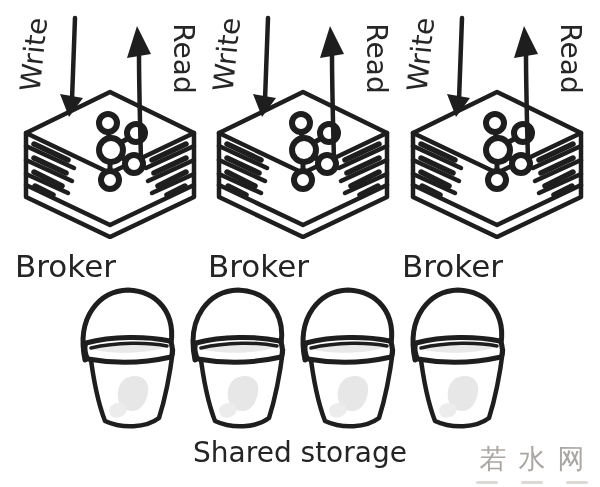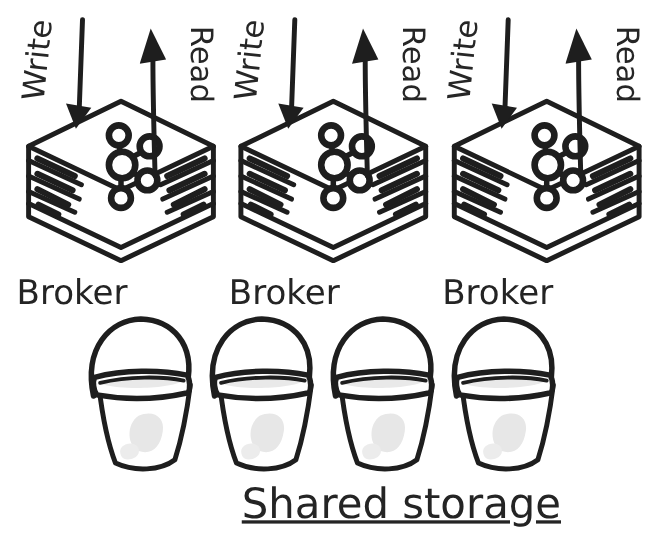--- a/index.html
+++ b/index.html
@@ -21,21 +21,21 @@
   .write-arrow{left:44px;top:12px;}
   .read-arrow{left:112px;top:12px;}
 
   .broker-label{position:absolute;top:246px;left:0;width:100%;
     text-align:left;font-size:31px;color:#242424;}
 
   .bucket-svg{position:absolute;top:286px;}
   .bk-1{left:74px;} .bk-2{left:184px;} .bk-3{left:294px;} .bk-4{left:404px;}
 
   .shared-label{position:absolute;left:90px;width:420px;top:436px;
-    text-align:right;font-size:38px;color:#242424;text-decoration:underline;}
+    text-align:center;font-size:28px;color:#242424;}
 
   .watermark{position:absolute;right:8px;top:441px;width:120px;text-align:center;}
   .wm-text{font-size:27px;letter-spacing:12px;margin-right:-12px;color:#aaa6a4;}
   .wm-sub{display:flex;justify-content:space-between;padding:4px 4px 0 4px;}
   .wm-sub span{display:inline-block;width:22px;height:3px;background:#ddd8d6;border-radius:2px;}
 
   svg{display:block;}
 </style>
 </head>
 <body>
@@ -165,14 +165,22 @@
     </svg>
   <svg class="bucket-svg bk-3" width="108" height="148">
       <use href="#bucket"></use>
     </svg>
   <svg class="bucket-svg bk-4" width="108" height="148">
       <use href="#bucket"></use>
     </svg>
 
   <div class="shared-label">Shared storage</div>
 
+  <div class="watermark">
+    <div class="wm-text">若水网</div>
+    <div class="wm-sub">
+      <span></span>
+      <span></span>
+      <span></span>
+    </div>
+  </div>
 
 </div>
 
 </body></html>

